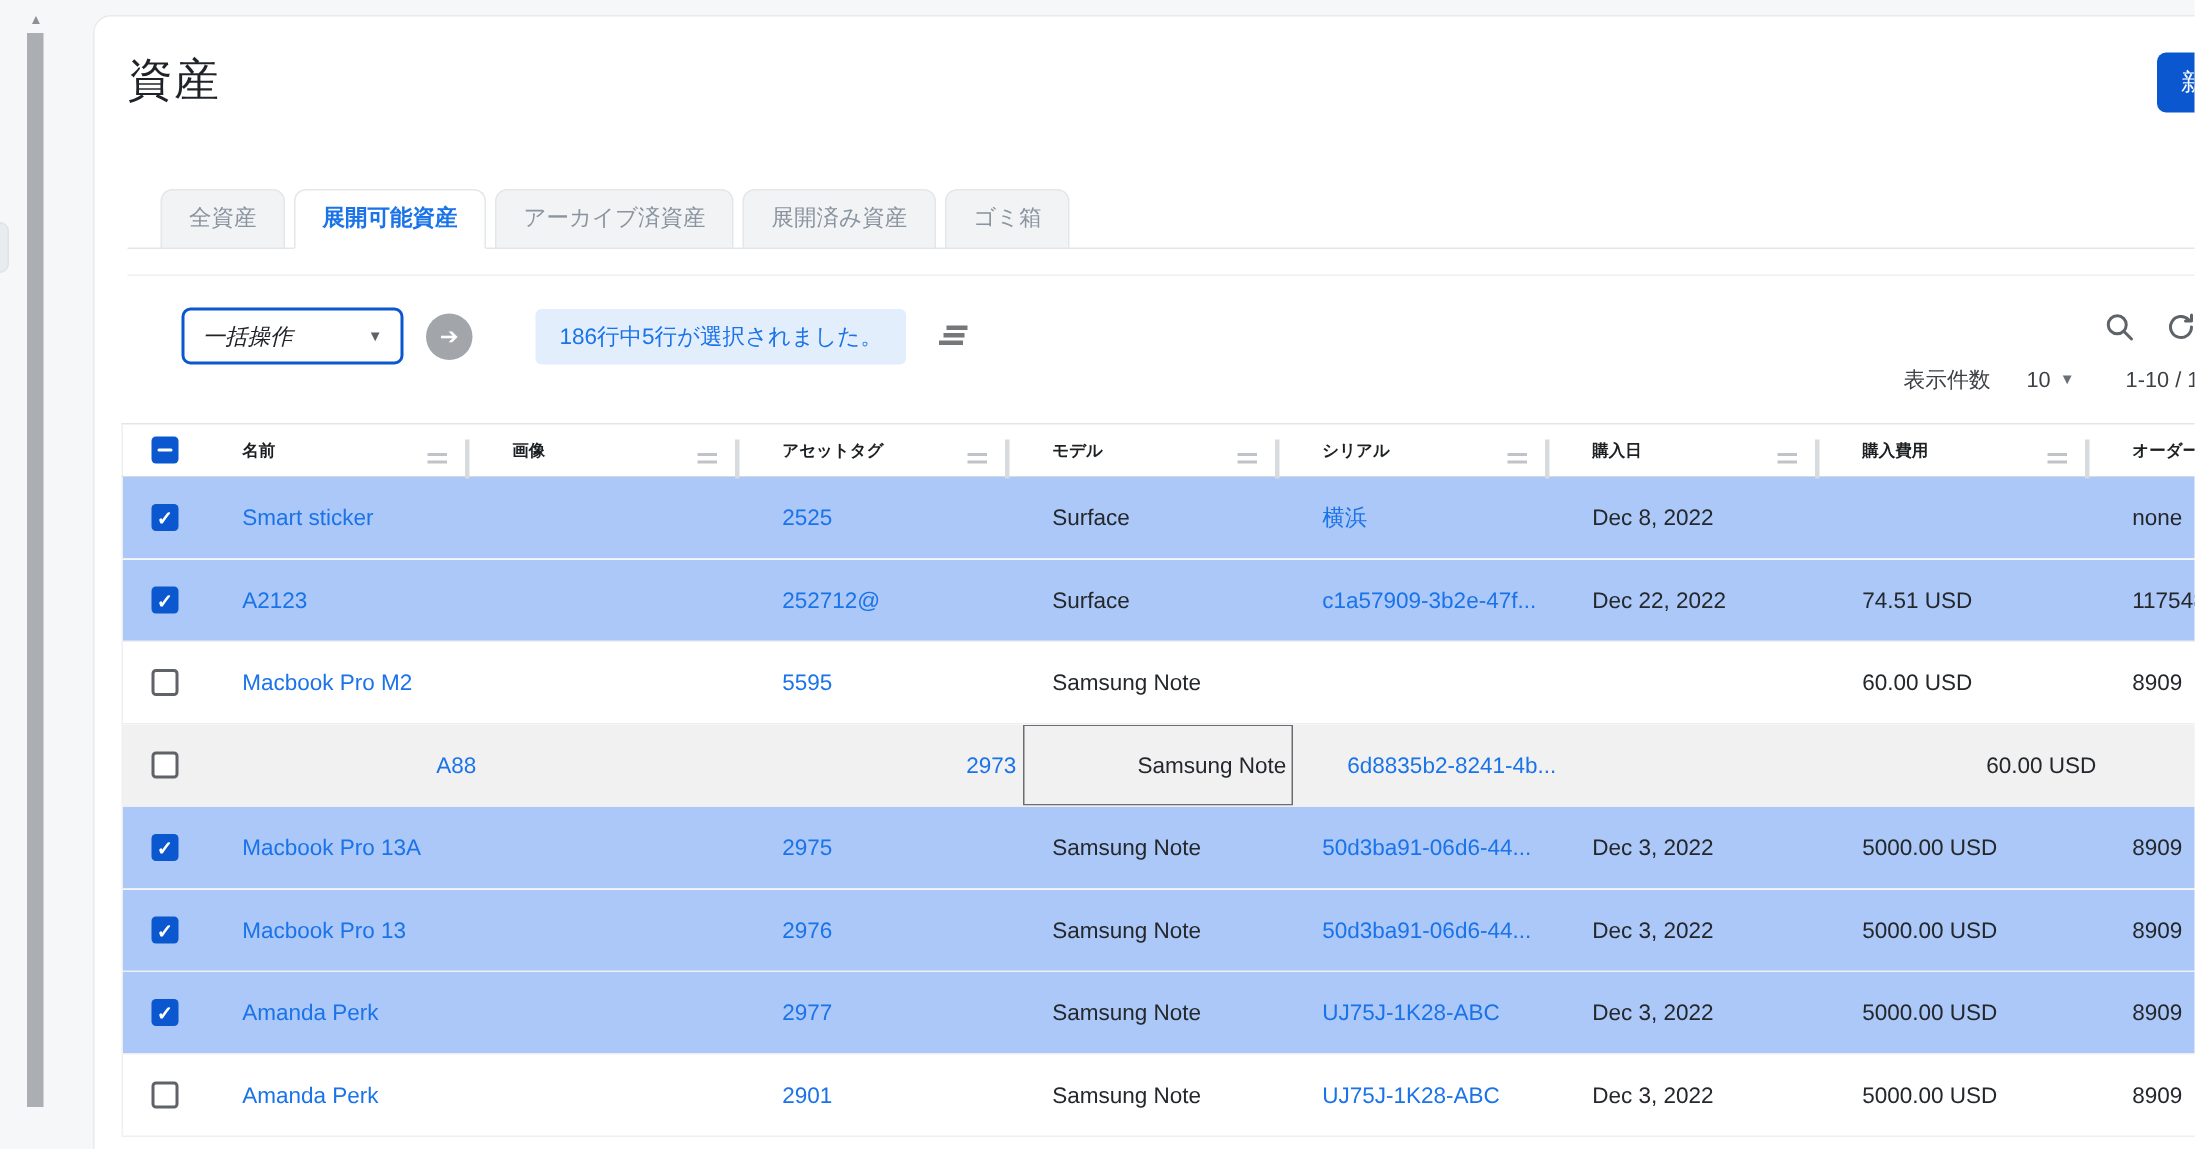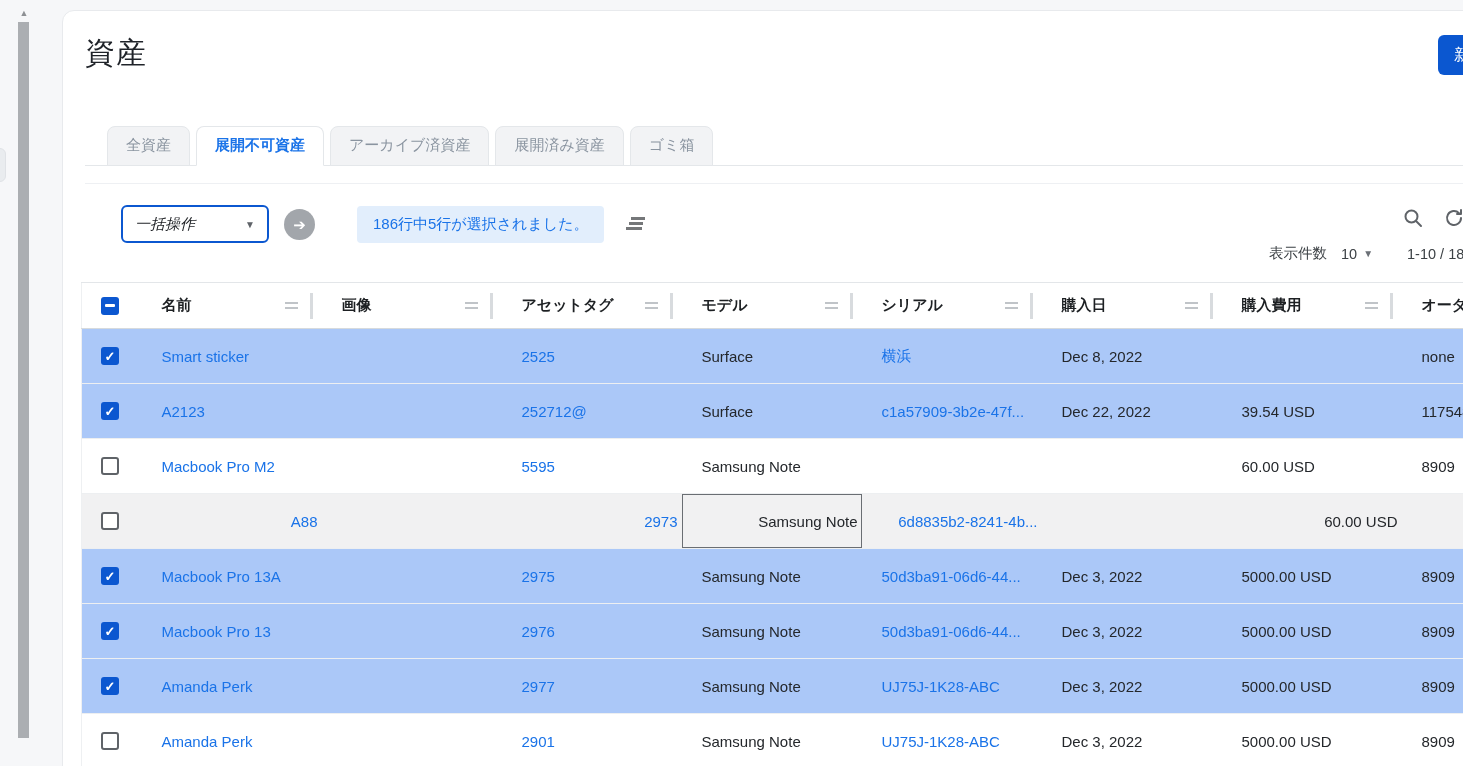--- a/index.html
+++ b/index.html
@@ -55,28 +55,28 @@
   .filter-icon { margin-left:22px; width:20px; height:14px; position:relative; cursor:pointer; }
   .filter-icon i { position:absolute; height:3px; background:#757779; display:block; }
   .filter-icon i:nth-child(1){ top:0;   left:5px; width:14px; }
   .filter-icon i:nth-child(2){ top:5px; left:3px; width:14px; }
   .filter-icon i:nth-child(3){ top:10px;left:0;   width:16px; }
   .tool-icon { position:absolute; top:3px; cursor:pointer; }
   .tool-icon.search { left:1317px; }
   .tool-icon.refresh { left:1358px; }
   
   .pagination { position:absolute; left:1206px; top:233px; display:flex; align-items:center; font-size:14.5px; color:#3c4145; white-space:nowrap; }
-  .per-page { display:flex; align-items:center; margin-left:14px; cursor:pointer;justify-content:space-between; }
+  .per-page { display:flex; align-items:center; margin-left:24px; cursor:pointer;justify-content:space-between; }
   .per-page .caret { margin-left:6px; color:#6b7076; }
   .range { margin-left:34px; }
   
   .asset-table-wrap { position:absolute; left:18px; top:271px; width:1502px; }
   table.asset-table { border-collapse:collapse; table-layout:fixed; width:1500px;
     border-top:1px solid #e3e6e9; border-left:1px solid #eef0f2; }
-  th { height:46px; text-align:left; font-size:15px; font-weight:700; color:#1d2023;
+  th { height:35px; text-align:left; font-size:11px; font-weight:700; color:#1d2023;
        padding:0 0 0 20px; position:relative; border-bottom:1px solid #d6dadd; background:#fff; }
   th .handle { position:absolute; right:24px; top:19px; width:13px; height:8px; }
   th .handle i { position:absolute; left:0; width:13px; height:2px; background:#c0c4c8; display:block; }
   th .handle i:first-child { top:0; } th .handle i:last-child { top:5px; }
   th .col-divider { position:absolute; right:9px; top:10px; width:3px; height:26px; background:#d8dbde; }
   td { height:55px; font-size:15px; color:#24272b; padding:0 4px 0 20px; border-bottom:1px solid #edeff1;
        white-space:nowrap; overflow:hidden; }
   tr.sel td { background:#abc8f8; }
   tr.gray td { background:#f1f1f2;text-align:right; }
   td.focused { box-shadow: inset 0 0 0 1px #6a6e73; }
@@ -97,21 +97,21 @@
   <div class="scroll-thumb"></div>
 </div>
 
 <div class="card">
   <div class="card-pad">
     <h1 class="page-title">資産</h1>
     <button class="new-btn">新規作成</button>
 
     <div class="tab-bar">
         <div class="tab">全資産</div>
-        <div class="tab active">展開不可資産</div>
+        <div class="tab active">展開可能資産</div>
         <div class="tab">アーカイブ済資産</div>
         <div class="tab">展開済み資産</div>
         <div class="tab">ゴミ箱</div>
       </div>
     <div class="sub-line"></div>
 
     <div class="toolbar">
       <div class="bulk-select">
         <span class="lbl">一括操作</span>
         <span class="caret">▼</span>
@@ -220,21 +220,21 @@
               <div class="cb checked">
                 <span class="tick">✓</span>
               </div>
             </td>
             <td><a class="cell-link">A2123</a></td>
             <td></td>
             <td><a class="cell-link">252712@</a></td>
             <td>Surface</td>
             <td><a class="cell-link">c1a57909-3b2e-47f...</a></td>
             <td>Dec 22, 2022</td>
-            <td>39.54 USD</td>
+            <td>74.51 USD</td>
             <td>117548</td>
           </tr>
           <tr class="">
             <td class="cb-cell">
               <div class="cb unchecked"></div>
             </td>
             <td><a class="cell-link">Macbook Pro M2</a></td>
             <td></td>
             <td><a class="cell-link">5595</a></td>
             <td>Samsung Note</td>

